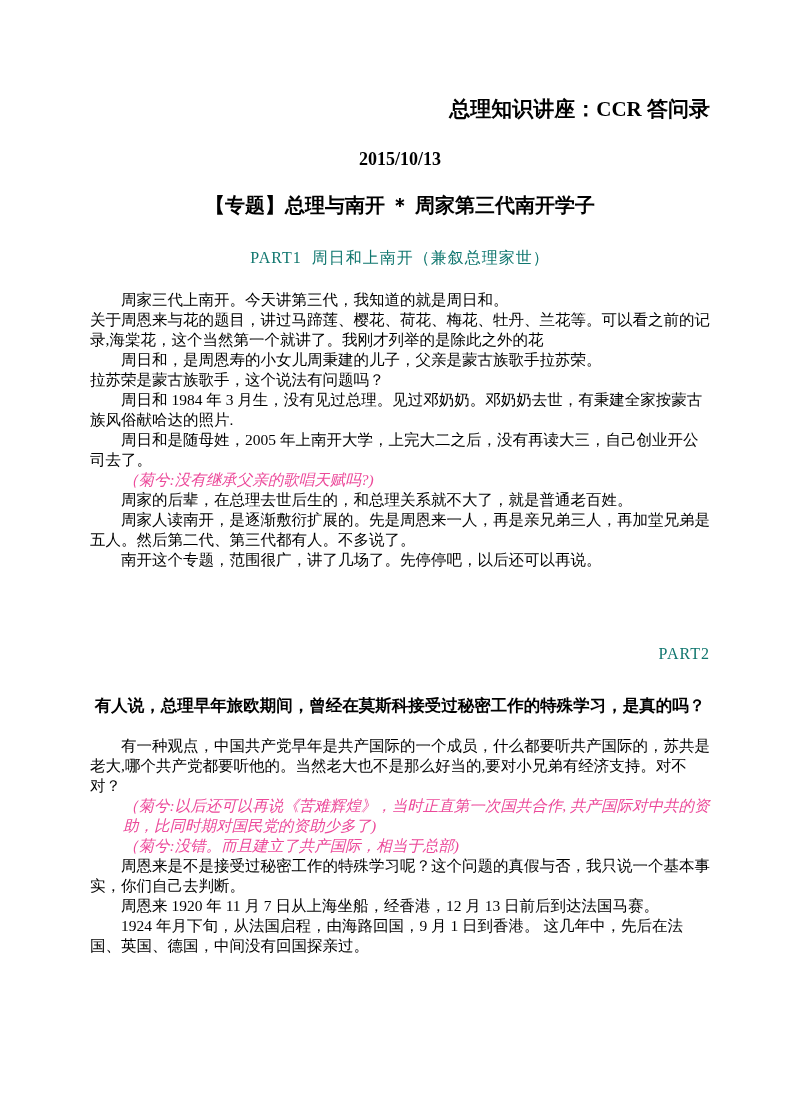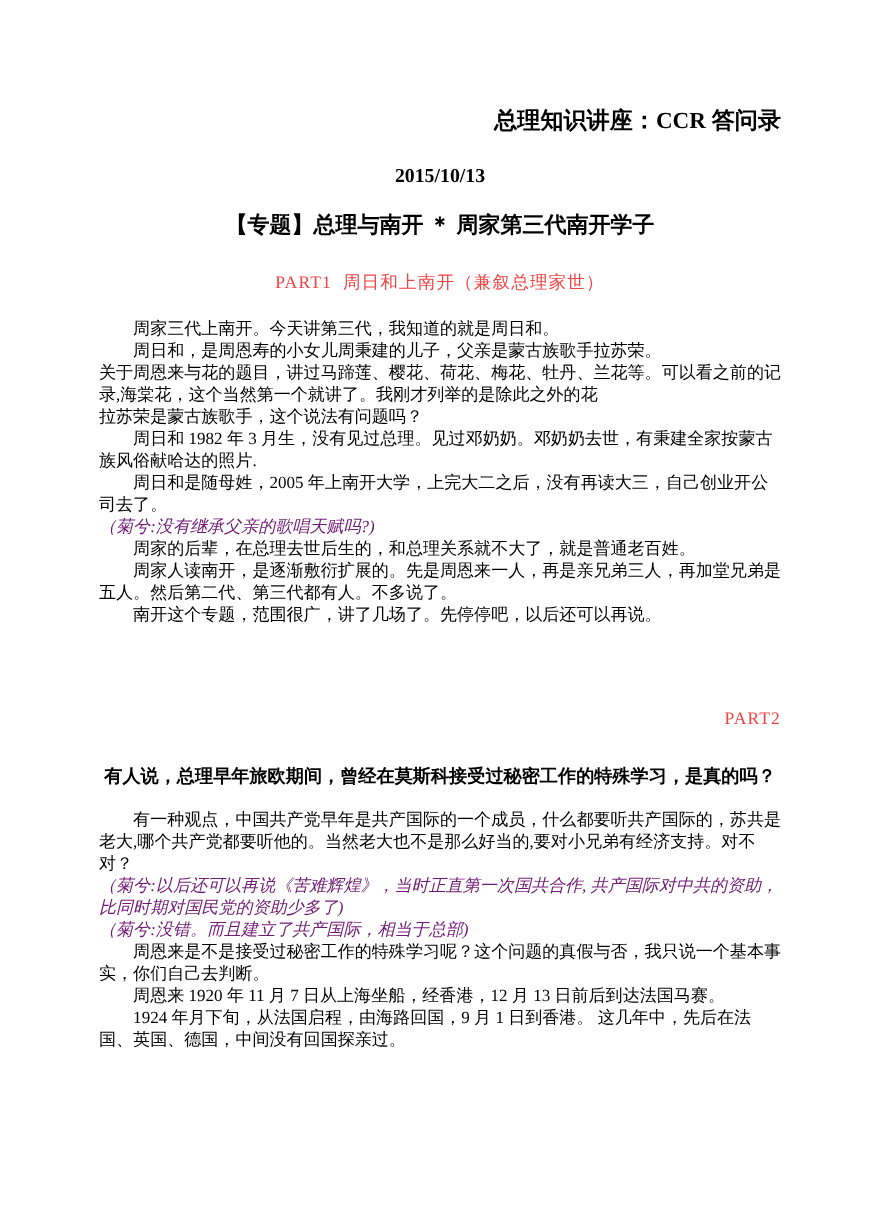--- a/index.html
+++ b/index.html
@@ -20,55 +20,56 @@
   }
   .doc-date {
     font-size:18px; font-weight:bold; text-align:center;
     margin:0 0 21px 0; line-height:1.2;
   }
   .doc-subtitle {
     font-size:20px; font-weight:bold; text-align:center;
     margin:0 0 30px 0; line-height:1.3; white-space:pre-wrap;
   }
   .part-heading {
-    color:#ef4444; font-size:16px; font-weight:normal;
+    color:#0f766e; font-size:16px; font-weight:normal;
     text-align:center; letter-spacing:1px;
     margin:0 0 23px 0; line-height:1.2; white-space:pre-wrap;
   }
   .part2-heading { margin-top:74px; margin-bottom:30px;text-align:right; }
   .question-heading {
     font-size:16.5px; font-weight:bold; text-align:center;
     line-height:25px; margin:0 0 18px 0;
   }
   .body-block { font-size:15.5px; line-height:20px; }
   .para { margin:0; text-indent:2em; white-space:pre-wrap; }
   .para.noindent { text-indent:0; }
   .para.comment {
     text-indent:0;
-    color:#701a75;
+    color:#ec4899;
     font-style:italic;
+    margin-left:33px;
   }
 </style>
 </head>
 <body>
 
 <div class="page">
 
   <h1 class="doc-title">总理知识讲座：CCR 答问录</h1>
   <p class="doc-date">2015/10/13</p>
   <h2 class="doc-subtitle">【专题】总理与南开 ＊ 周家第三代南开学子</h2>
 
   <h3 class="part-heading">PART1  周日和上南开（兼叙总理家世）</h3>
 
   <div class="body-block">
     <p class="para">周家三代上南开。今天讲第三代，我知道的就是周日和。</p>
+    <p class="para noindent">关于周恩来与花的题目，讲过马蹄莲、樱花、荷花、梅花、牡丹、兰花等。可以看之前的记录,海棠花，这个当然第一个就讲了。我刚才列举的是除此之外的花</p>
     <p class="para">周日和，是周恩寿的小女儿周秉建的儿子，父亲是蒙古族歌手拉苏荣。</p>
-    <p class="para noindent">关于周恩来与花的题目，讲过马蹄莲、樱花、荷花、梅花、牡丹、兰花等。可以看之前的记录,海棠花，这个当然第一个就讲了。我刚才列举的是除此之外的花</p>
     <p class="para noindent">拉苏荣是蒙古族歌手，这个说法有问题吗？</p>
-    <p class="para">周日和 1982 年 3 月生，没有见过总理。见过邓奶奶。邓奶奶去世，有秉建全家按蒙古族风俗献哈达的照片.</p>
+    <p class="para">周日和 1984 年 3 月生，没有见过总理。见过邓奶奶。邓奶奶去世，有秉建全家按蒙古族风俗献哈达的照片.</p>
     <p class="para">周日和是随母姓，2005 年上南开大学，上完大二之后，没有再读大三，自己创业开公司去了。</p>
     <p class="para comment">（菊兮:没有继承父亲的歌唱天赋吗?)</p>
     <p class="para">周家的后辈，在总理去世后生的，和总理关系就不大了，就是普通老百姓。</p>
     <p class="para">周家人读南开，是逐渐敷衍扩展的。先是周恩来一人，再是亲兄弟三人，再加堂兄弟是五人。然后第二代、第三代都有人。不多说了。</p>
     <p class="para">南开这个专题，范围很广，讲了几场了。先停停吧，以后还可以再说。</p>
   </div>
 
   <h3 class="part-heading part2-heading">PART2</h3>
 
   <h4 class="question-heading">有人说，总理早年旅欧期间，曾经在莫斯科接受过秘密工作的特殊学习，是真的吗？</h4>

